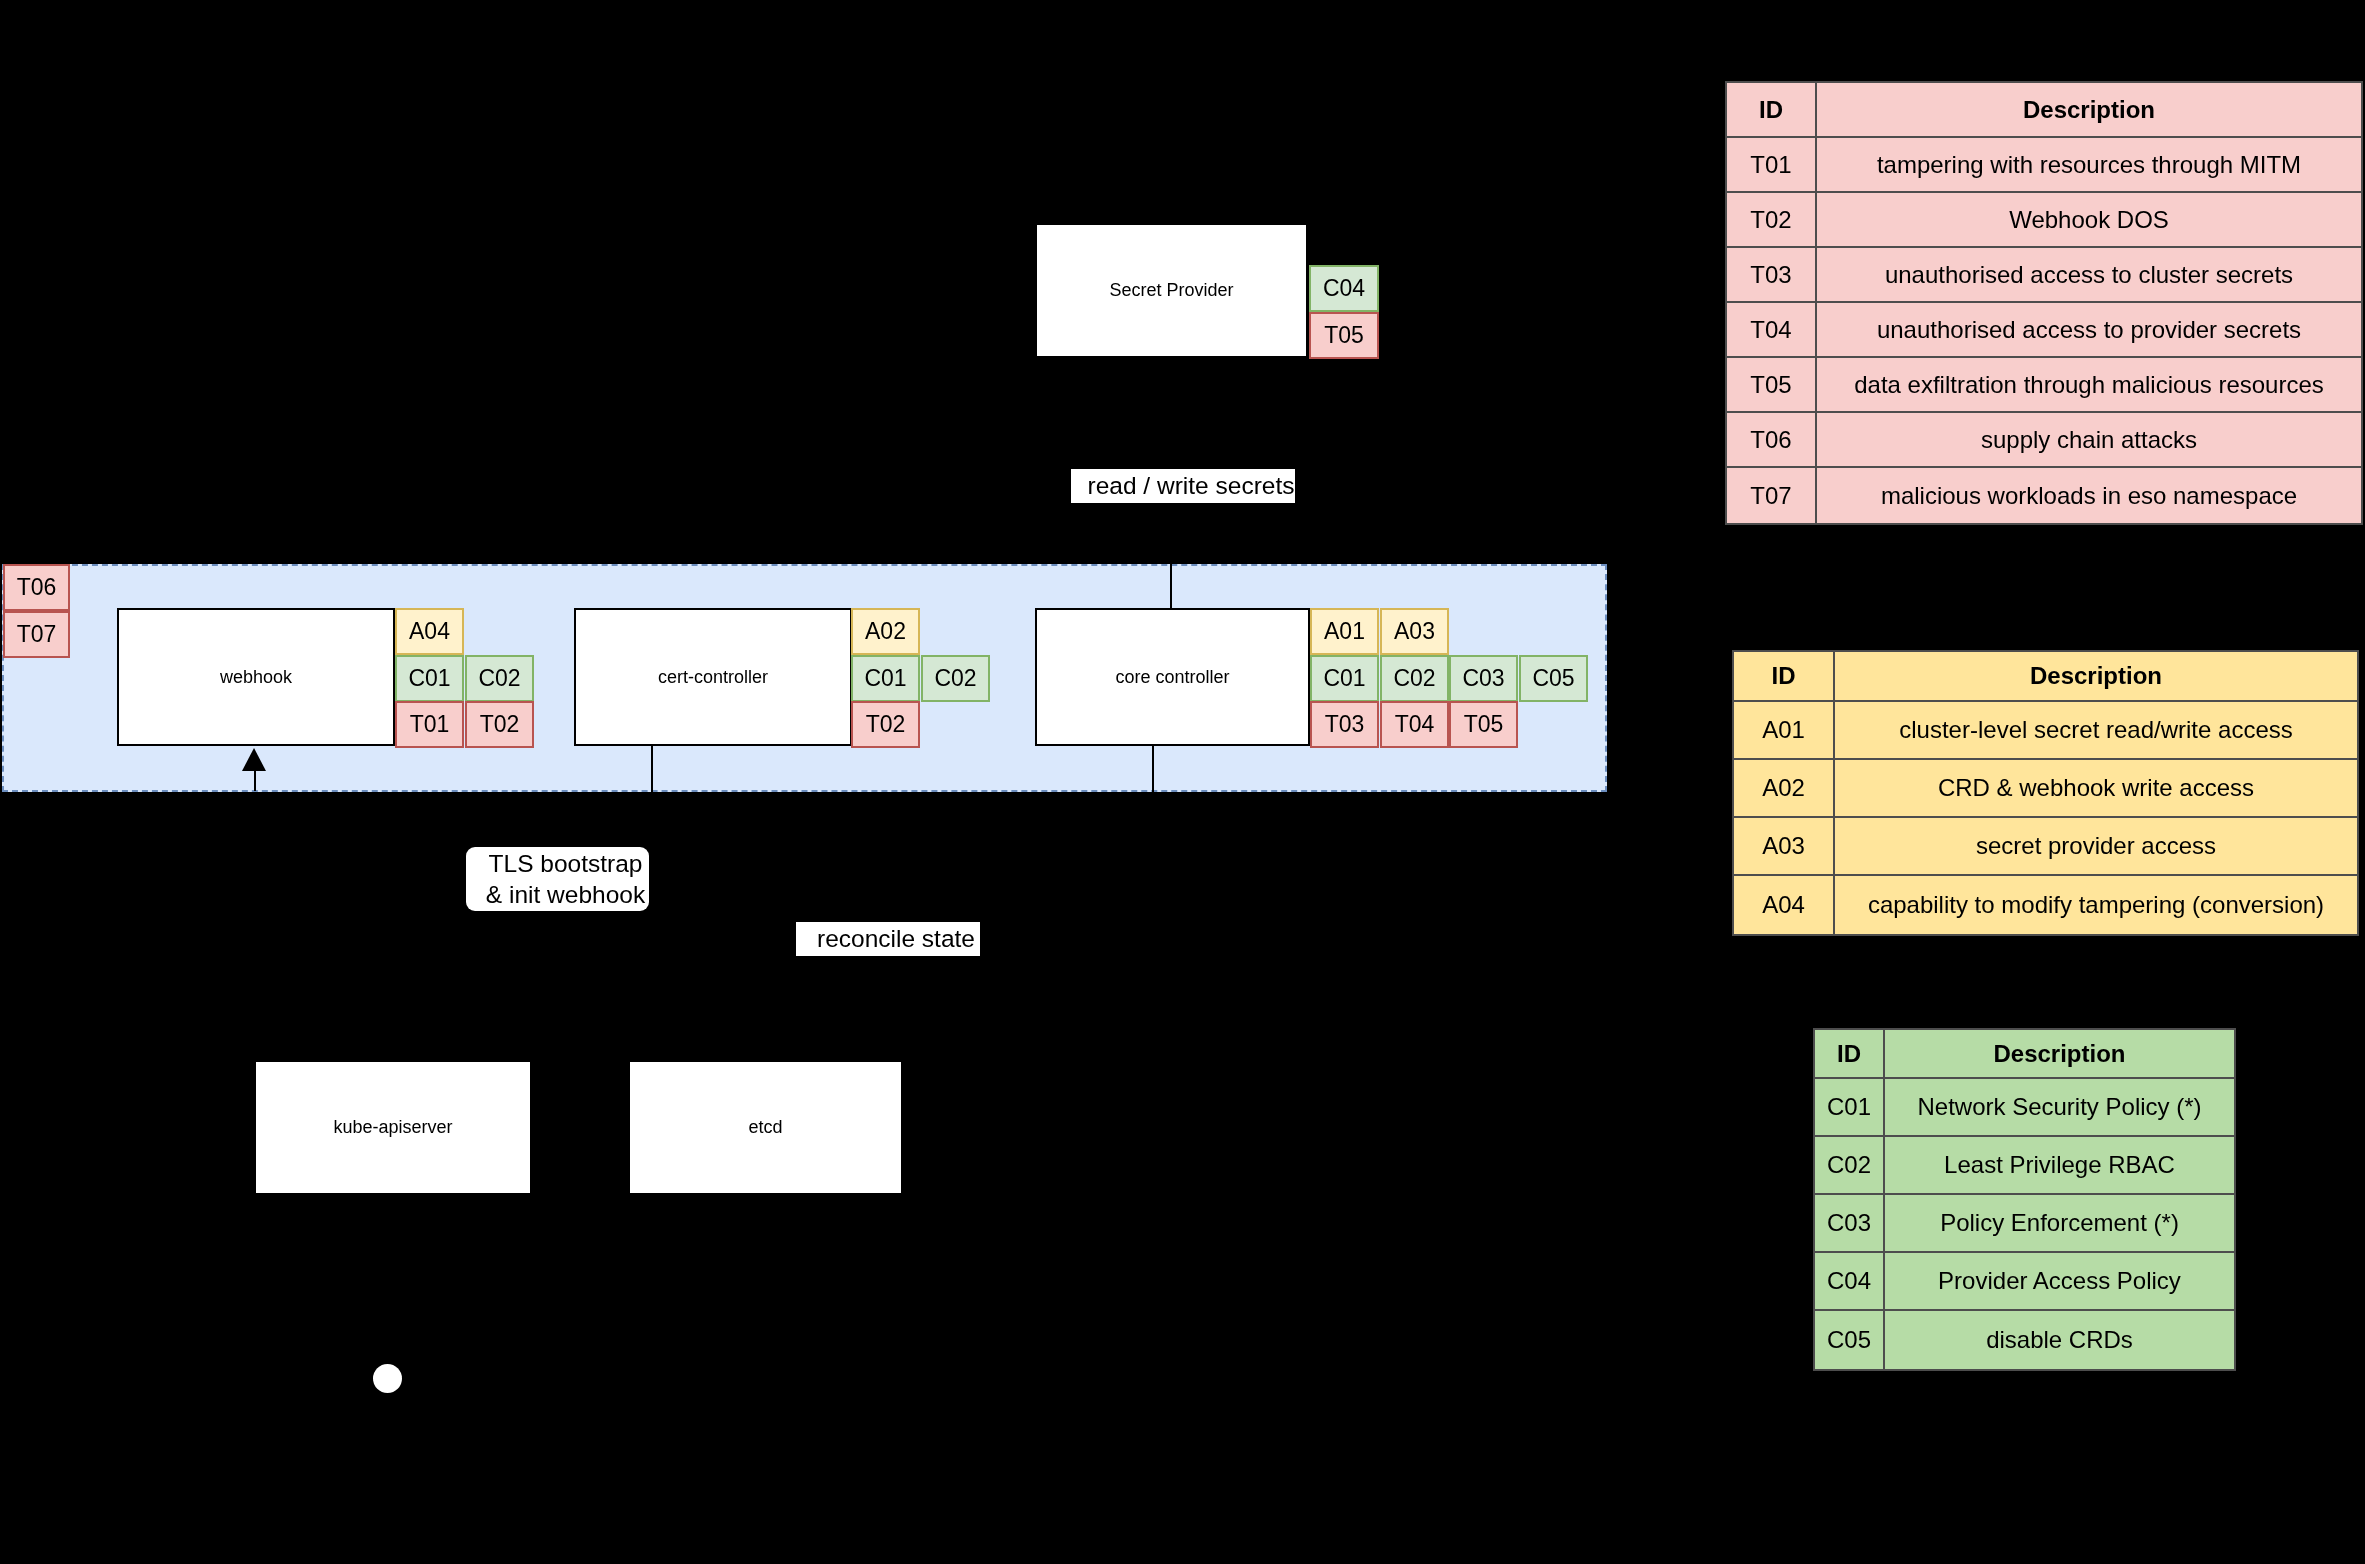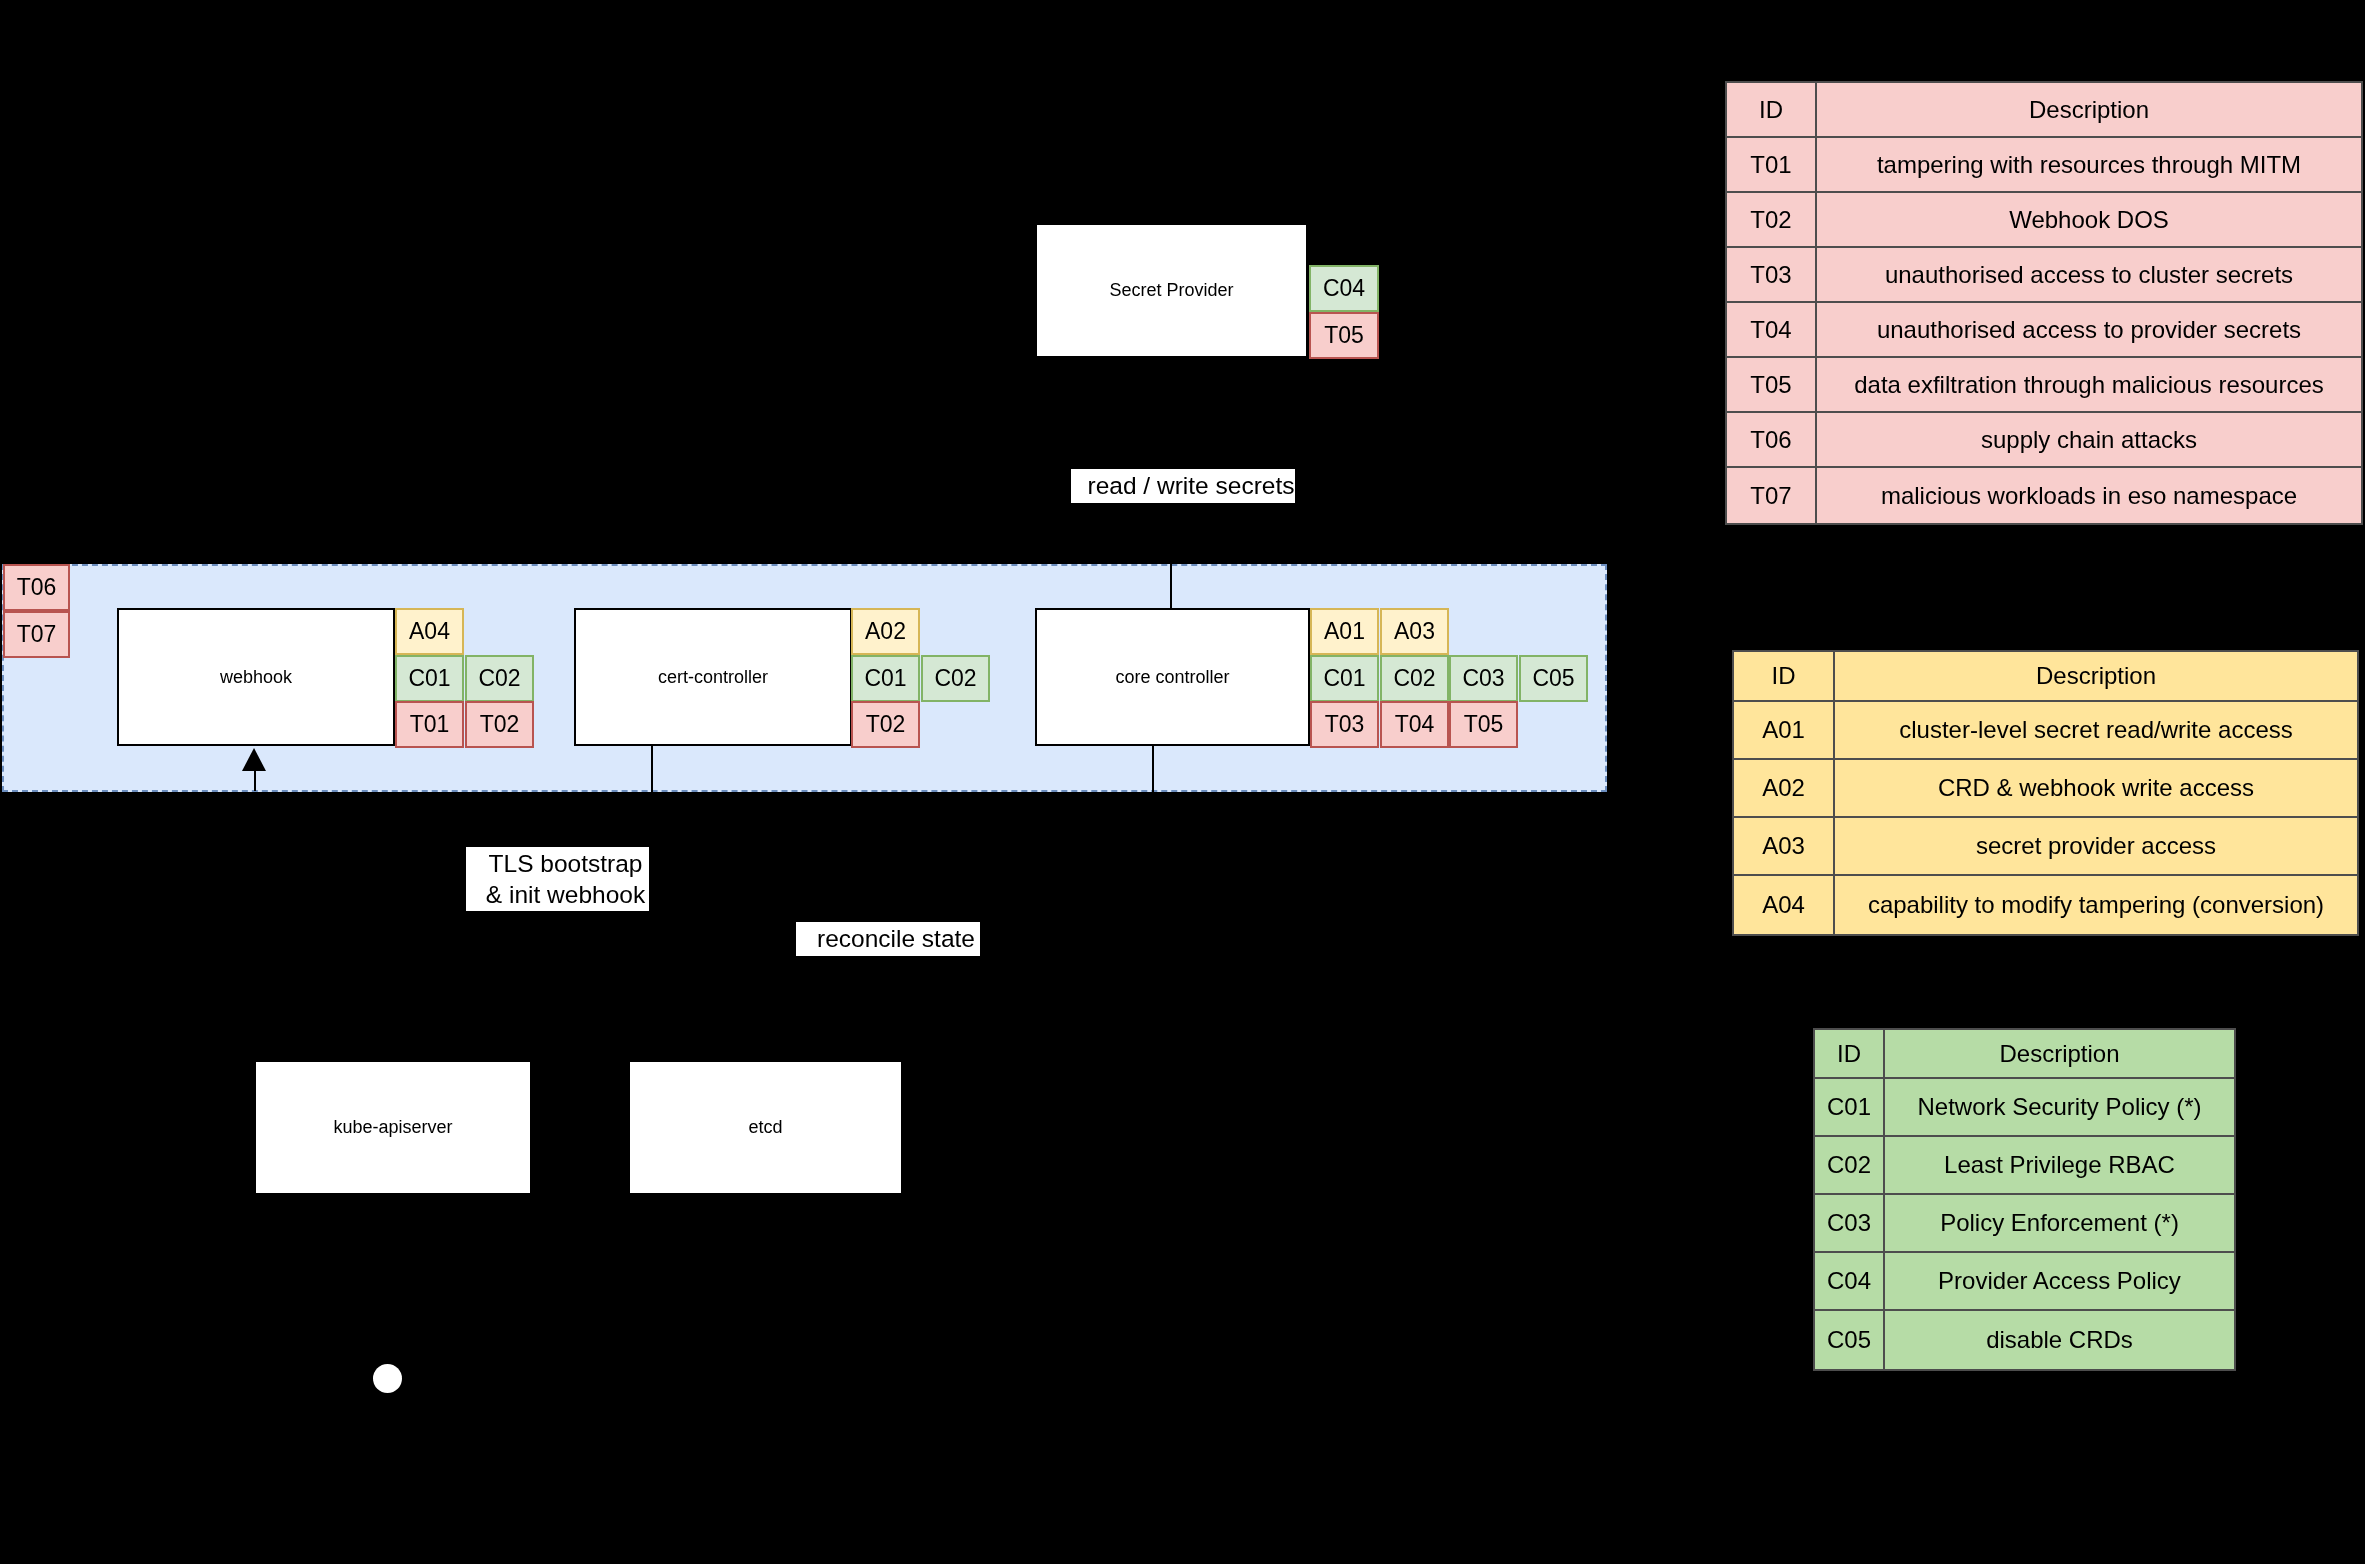--- a/index.html
+++ b/index.html
@@ -38,41 +38,41 @@
     border-left:12.2px solid transparent;border-right:12.2px solid transparent;
     border-bottom:23px solid var(--edge-color,#000);
   }
   
   .elabel{
     position:absolute;background:var(--label-bg,#fff);
     display:flex;flex-direction:column;align-items:center;justify-content:center;
     font-size:24.5px;z-index:5;text-align:center;padding-left:16px;
   }
   #label-rw{left:1071px;top:469px;width:208px;height:34px;}
-  #label-tls{left:466px;top:847px;width:167px;height:64px;line-height:31px;}
+  #label-tls{left:466px;top:847px;width:167px;height:64px;line-height:31px;border-radius:9px;}
   #label-rec{left:796px;top:922px;width:168px;height:34px;justify-content:center;}
   
   .badge{
     position:absolute;box-sizing:border-box;border:2.3px solid;z-index:4;
     display:flex;align-items:center;justify-content:center;font-size:23px;
   }
   .badge.threat{background:var(--threat-fill,#f8cecc);border-color:var(--threat-border,#b85450);}
   .badge.control{background:var(--control-fill,#d5e8d4);border-color:var(--control-border,#82b366);}
   .badge.access{background:var(--access-fill,#fff2cc);border-color:var(--access-border,#d6b656);}
   
   .dtable{
     position:absolute;box-sizing:border-box;border:2.3px solid var(--table-border,#4d4d4d);
     font-size:24px;z-index:3;
   }
   .t-threat{background:var(--threat-table-fill,#f8cecc);}
   .t-access{background:var(--access-table-fill,#ffe59b);}
   .t-control{background:var(--control-table-fill,#b6dca6);}
   .trow{display:flex;box-sizing:border-box;border-bottom:2.3px solid var(--table-border,#4d4d4d);}
   .trow:last-child{border-bottom:none;}
-  .trow.thead{font-weight:normal;}
+  .trow.thead{font-weight:bold;}
   .tcell{display:flex;align-items:center;justify-content:center;box-sizing:border-box;white-space:nowrap;}
   .tcell.id{border-right:2.3px solid var(--table-border,#4d4d4d);}
   .tcell.desc{flex:1;}
   
   #dot{position:absolute;left:373px;top:1364px;width:29px;height:29px;border-radius:50%;background:#fff;z-index:3;}
 </style>
 </head>
 <body>
 
 <div id="canvas">

